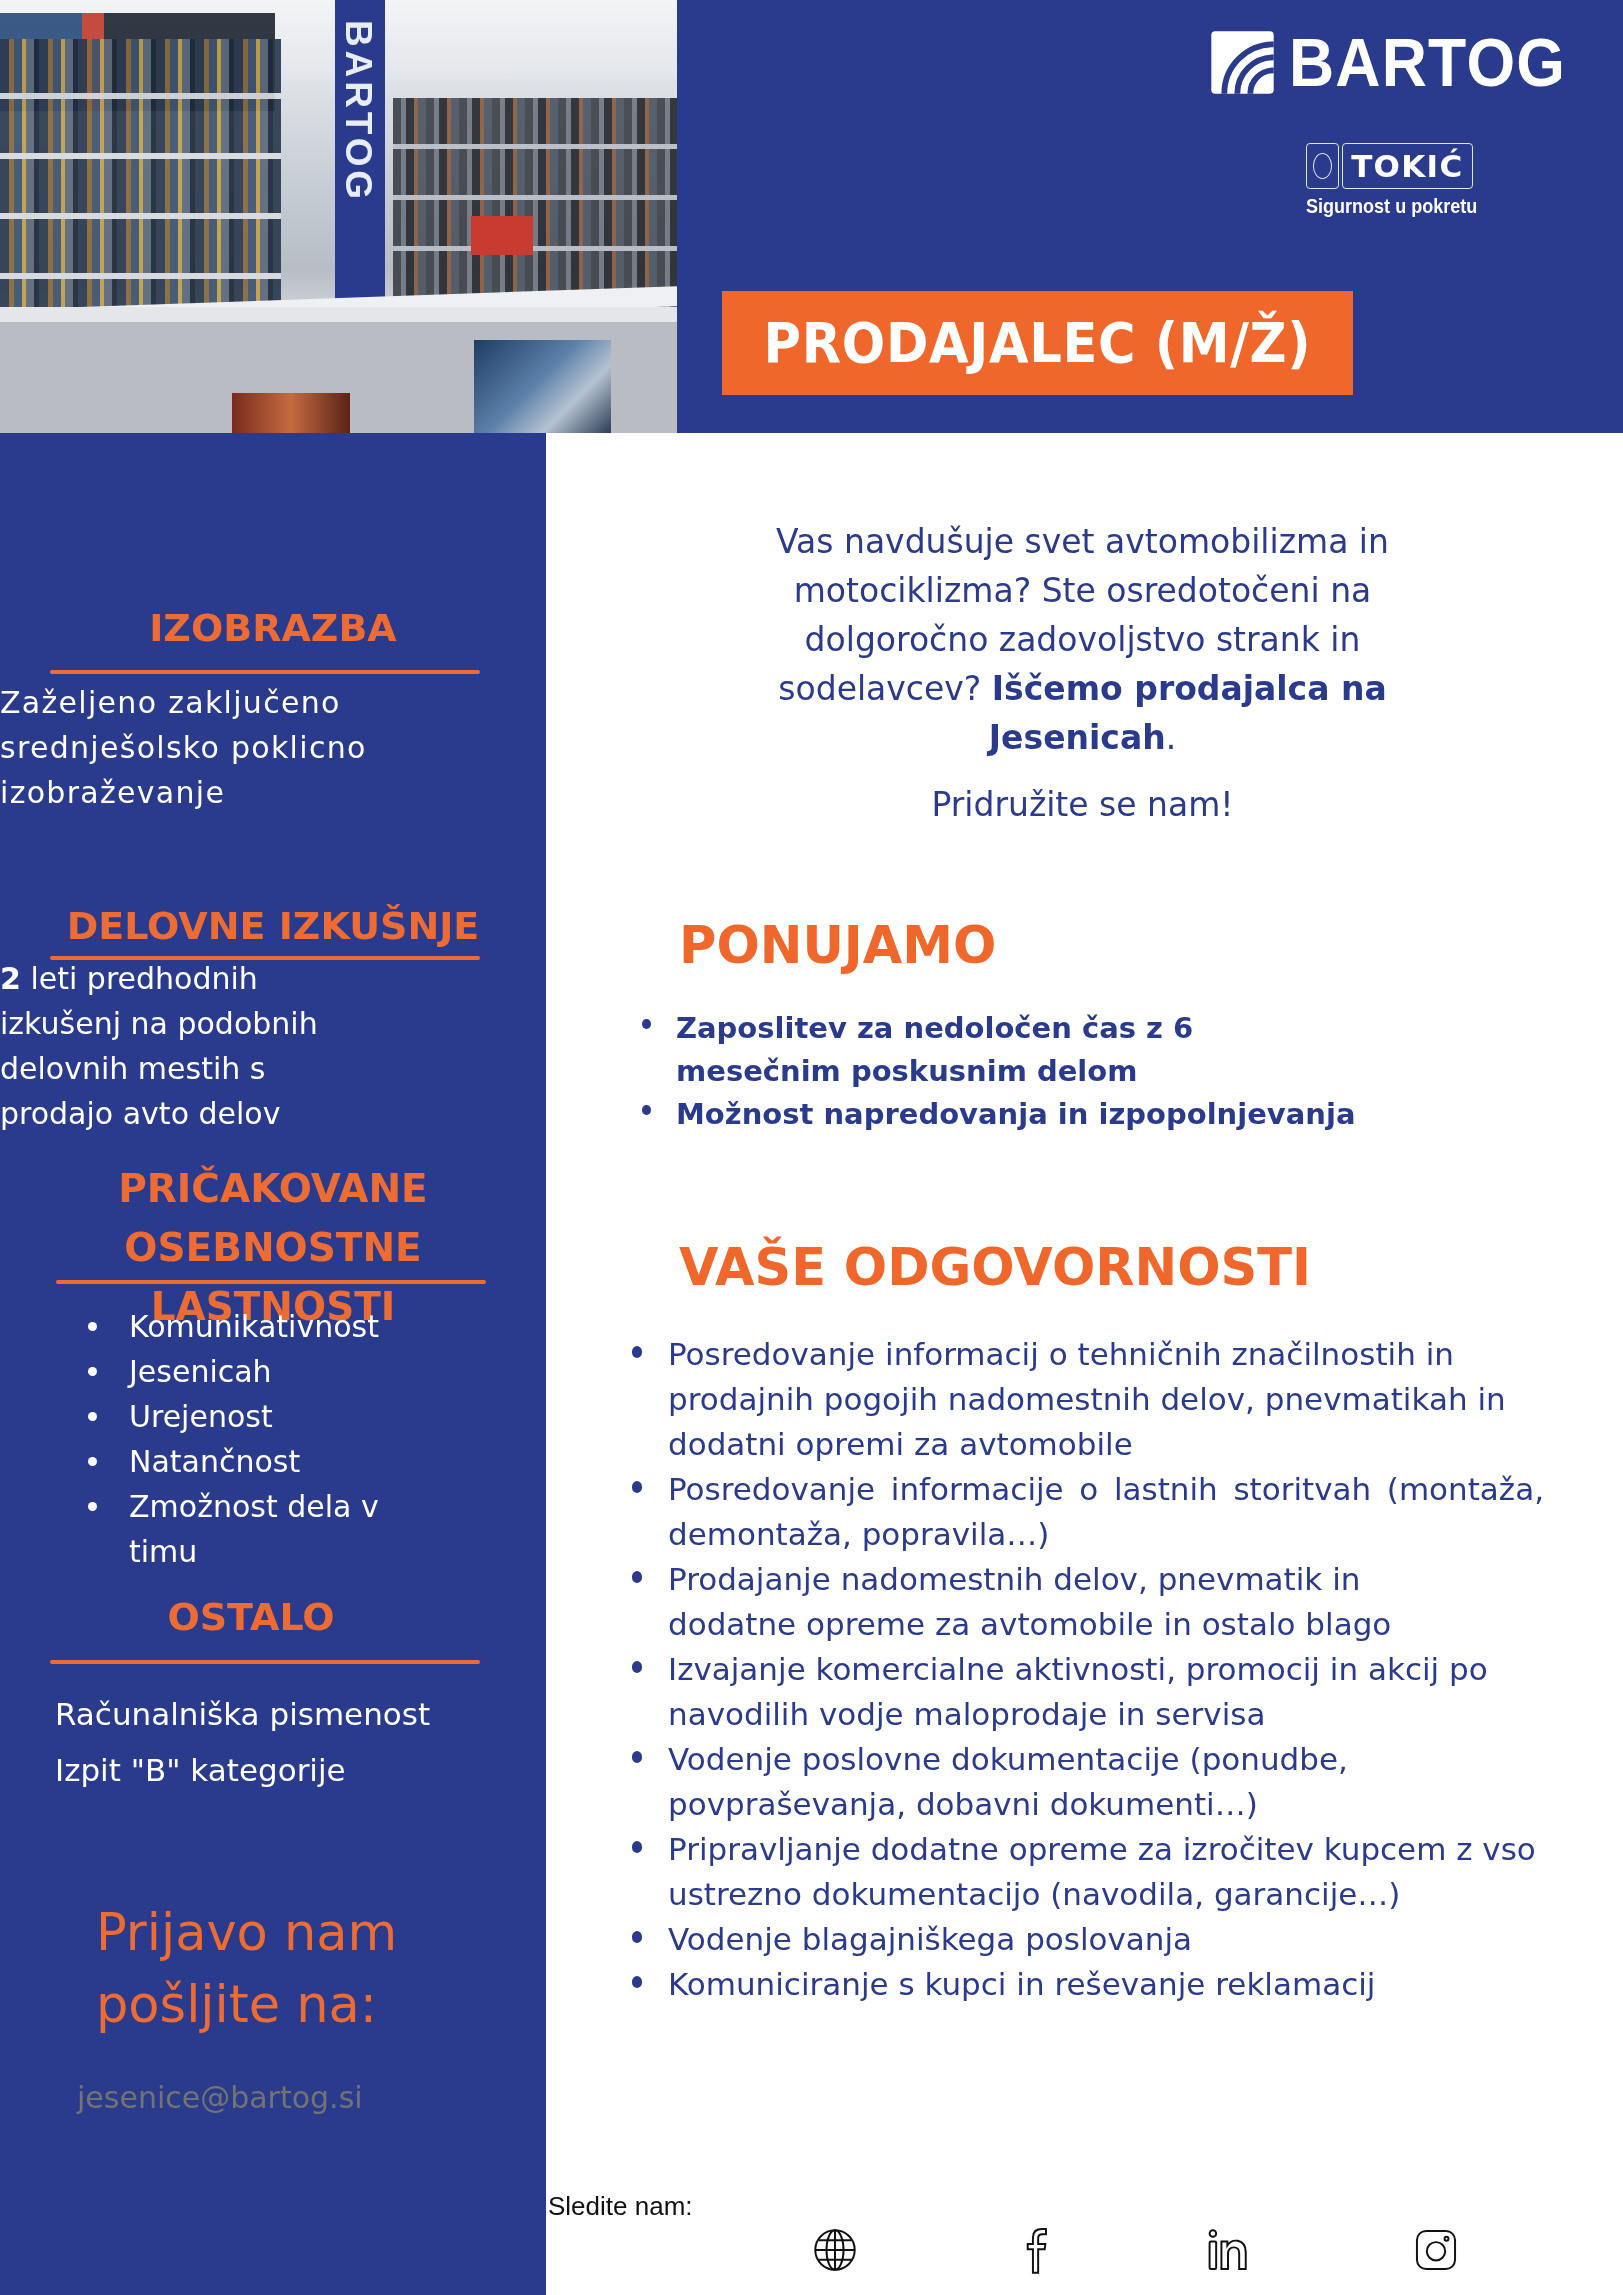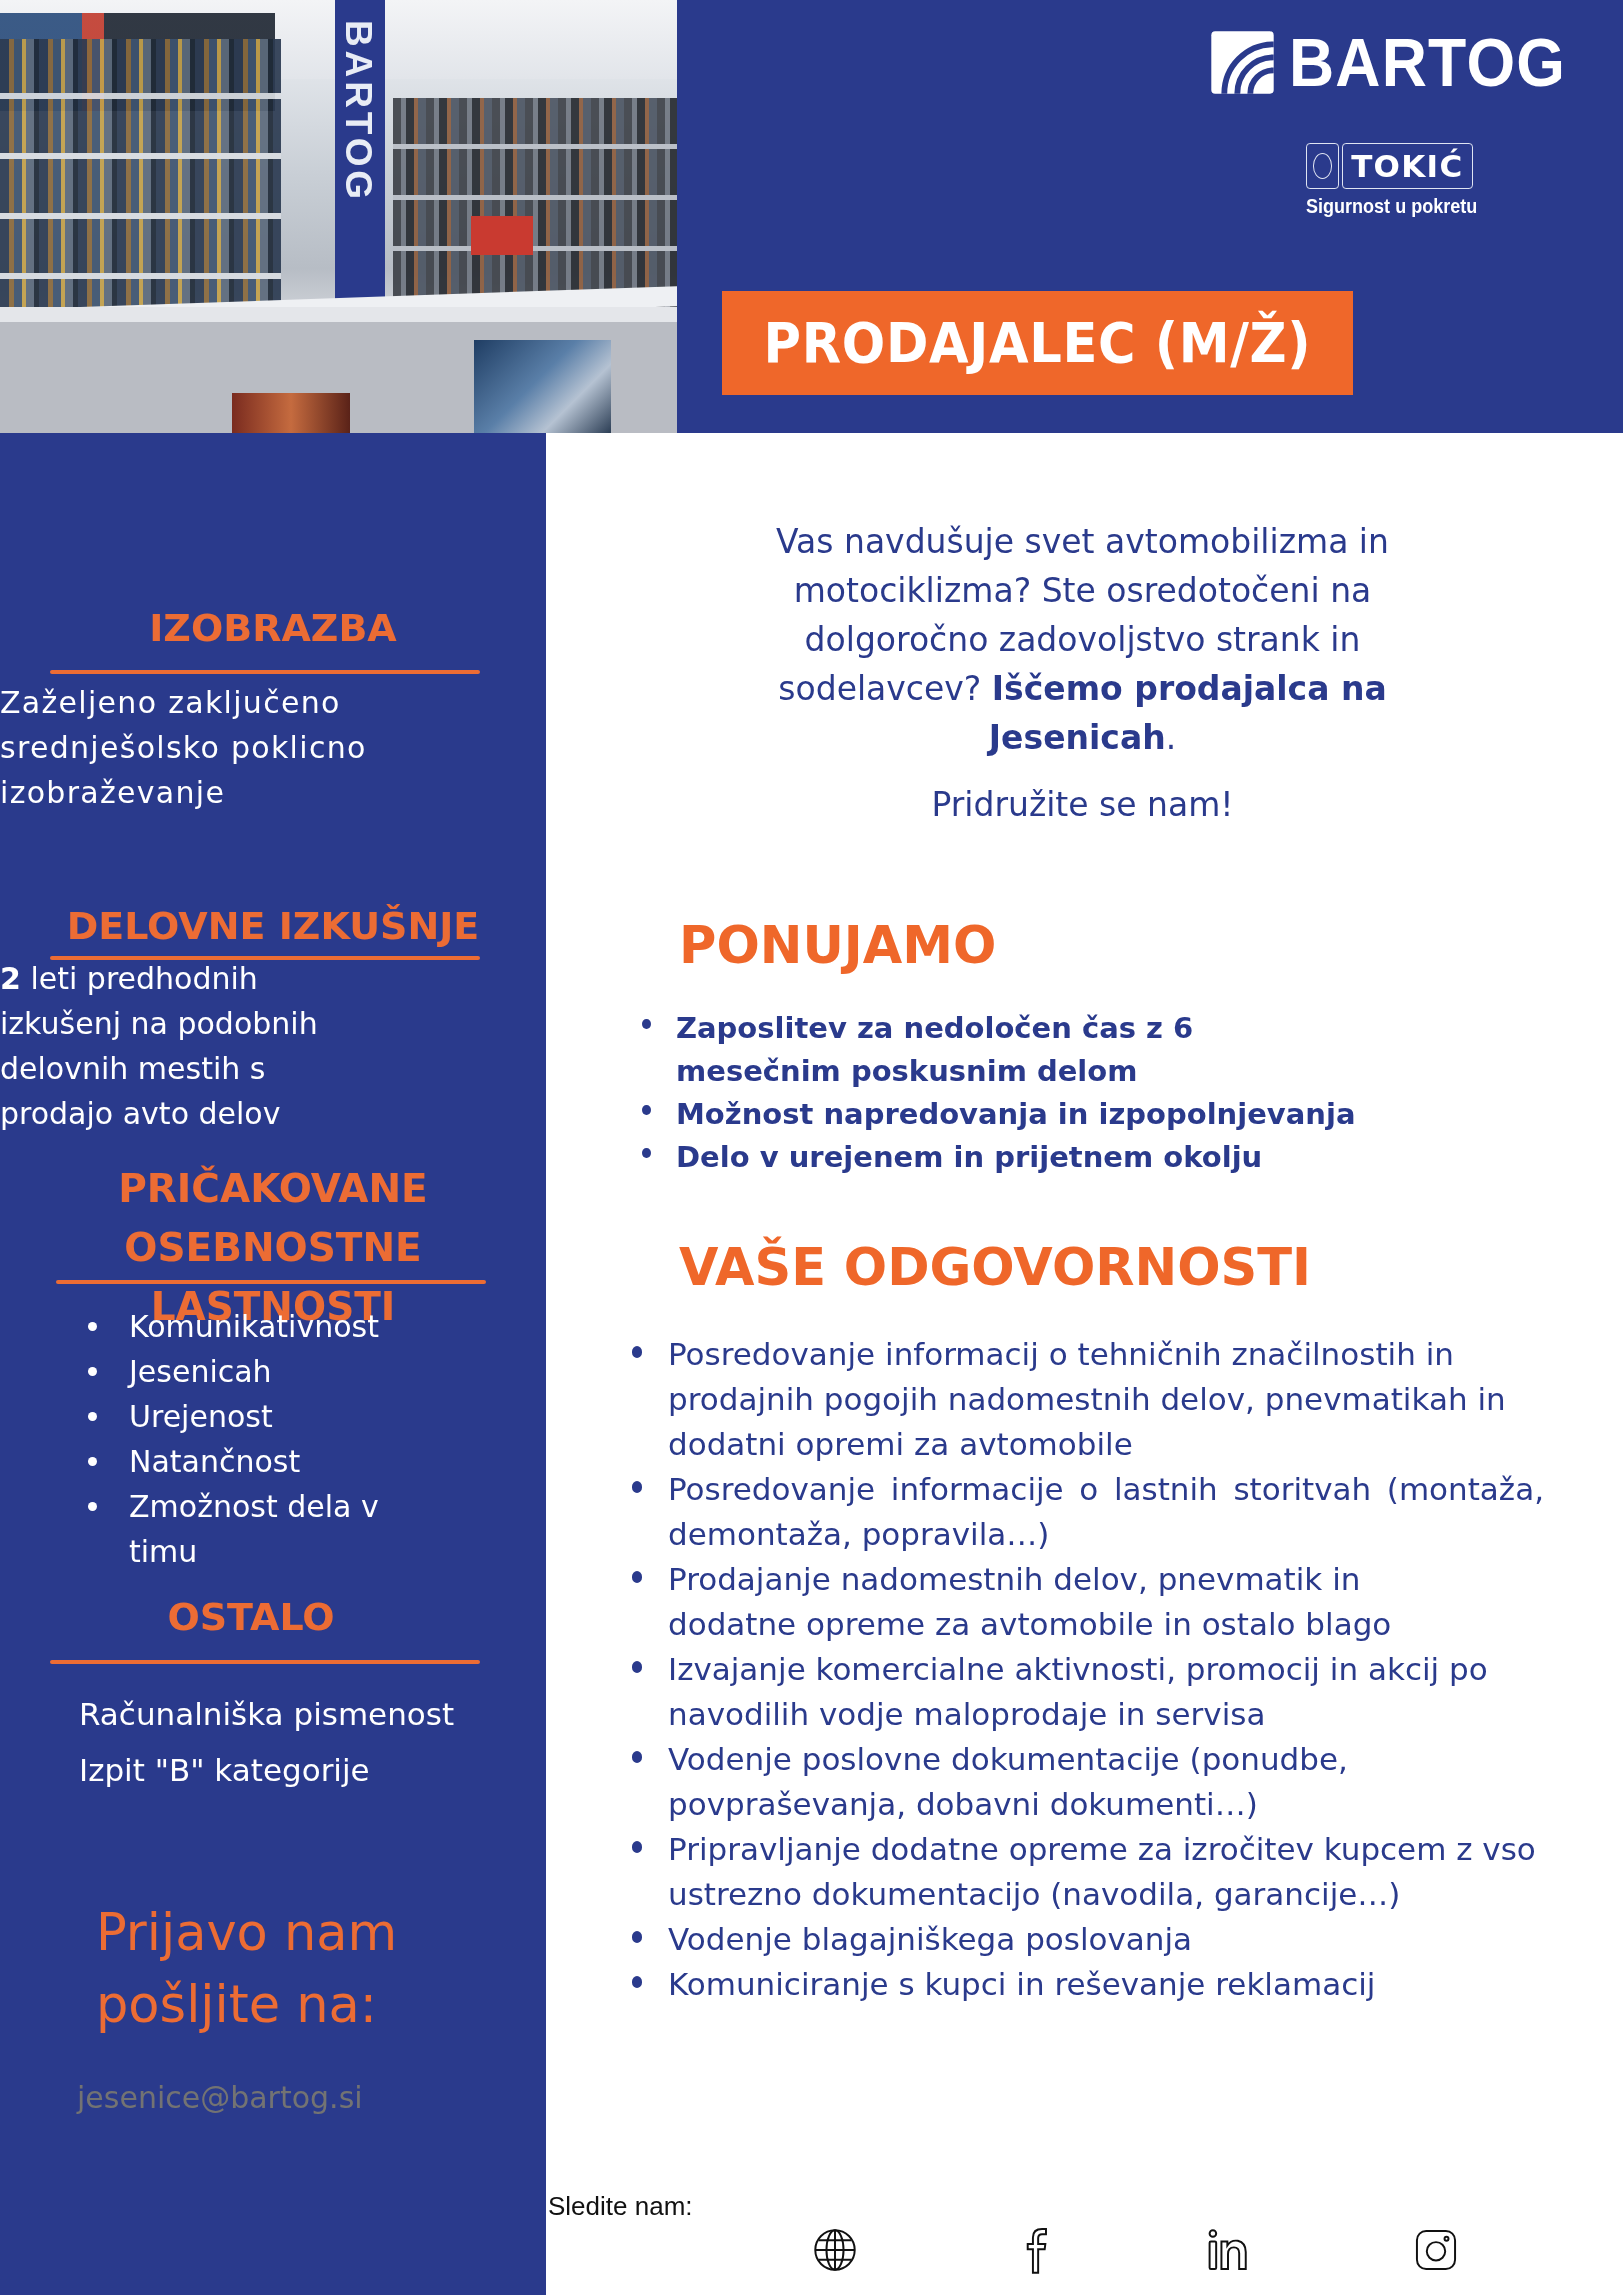--- a/index.html
+++ b/index.html
@@ -57,21 +57,21 @@
     font-family:"DejaVu Sans",sans-serif;line-height:1.15;}
   .rule{position:absolute;height:3.9px;background:#ec6c34;border-radius:2px;}
   .lt{position:absolute;color:#ffffff;font-family:"DejaVu Sans",sans-serif;}
   .center-block{left:0;width:546px;text-align:left;}
   #edu-text{top:680px;font-size:30px;line-height:45px;letter-spacing:1.3px;}
   #exp-text{top:956px;font-size:30px;line-height:45px;}
   #exp-text b{font-weight:bold;}
   #traits{left:85px;top:1304px;width:432px;list-style:none;}
   #traits li{position:relative;padding-left:44px;color:#fff;font-size:30px;line-height:45px;}
   #traits li::before{content:"";position:absolute;left:2.6px;top:18.3px;width:9.2px;height:9.2px;border-radius:50%;background:#fff;}
-  #other-list{left:55px;top:1686px;width:471px;margin-left:24px;}
+  #other-list{left:55px;top:1686px;width:471px;}
   #other-list div{font-size:31px;line-height:56px;}
   #apply-head{left:96px;top:1897px;color:#ec6c34;font-size:51px;line-height:72px;font-family:"DejaVu Sans",sans-serif;}
   #email{left:77px;top:2080px;color:#737373;font-size:30px;font-family:"DejaVu Sans",sans-serif;}
 
   
   .navy{color:#2a3a8c;}
   #intro{left:713px;top:517px;width:739px;text-align:center;font-size:33px;line-height:49px;font-family:"DejaVu Sans",sans-serif;}
   #intro b{font-weight:bold;}
   #join{left:713px;top:785px;width:739px;text-align:center;font-size:33px;font-family:"DejaVu Sans",sans-serif;}
   .rh{position:absolute;color:#ef672a;font-weight:bold;font-family:"DejaVu Sans",sans-serif;font-size:51px;}
@@ -178,21 +178,20 @@
 
 <div id="intro" class="abs navy">
   <span>Vas navdušuje svet avtomobilizma in motociklizma? Ste osredotočeni na dolgoročno zadovoljstvo strank in sodelavcev? </span><b>Iščemo prodajalca na Jesenicah</b><span>.</span>
 </div>
 <div id="join" class="abs navy">Pridružite se nam!</div>
 
 <div class="rh" style="left:679px;top:916px;">PONUJAMO</div>
 <ul id="offer-list" class="abs navy">
   <li style="width:726px;">Zaposlitev za nedoločen čas z 6 mesečnim poskusnim delom</li>
   <li>Možnost napredovanja in izpopolnjevanja</li>
-  <li>Delo v urejenem in prijetnem okolju</li>
 </ul>
 
 <div class="rh" style="left:679px;top:1238px;">VAŠE ODGOVORNOSTI</div>
 <ul id="resp-list" class="abs navy">
   <li style="width:916px;">Posredovanje informacij o tehničnih značilnostih in prodajnih pogojih nadomestnih delov, pnevmatikah in dodatni opremi za avtomobile</li>
   <li class="justify" style="width:919px;">Posredovanje informacije o lastnih storitvah (montaža, demontaža, popravila…)</li>
   <li style="width:818px;">Prodajanje nadomestnih delov, pnevmatik in dodatne opreme za avtomobile in ostalo blago</li>
   <li style="width:919px;">Izvajanje komercialne aktivnosti, promocij in akcij po navodilih vodje maloprodaje in servisa</li>
   <li style="width:824px;">Vodenje poslovne dokumentacije (ponudbe, povpraševanja, dobavni dokumenti…)</li>
   <li style="width:919px;">Pripravljanje dodatne opreme za izročitev kupcem z vso ustrezno dokumentacijo (navodila, garancije…)</li>

